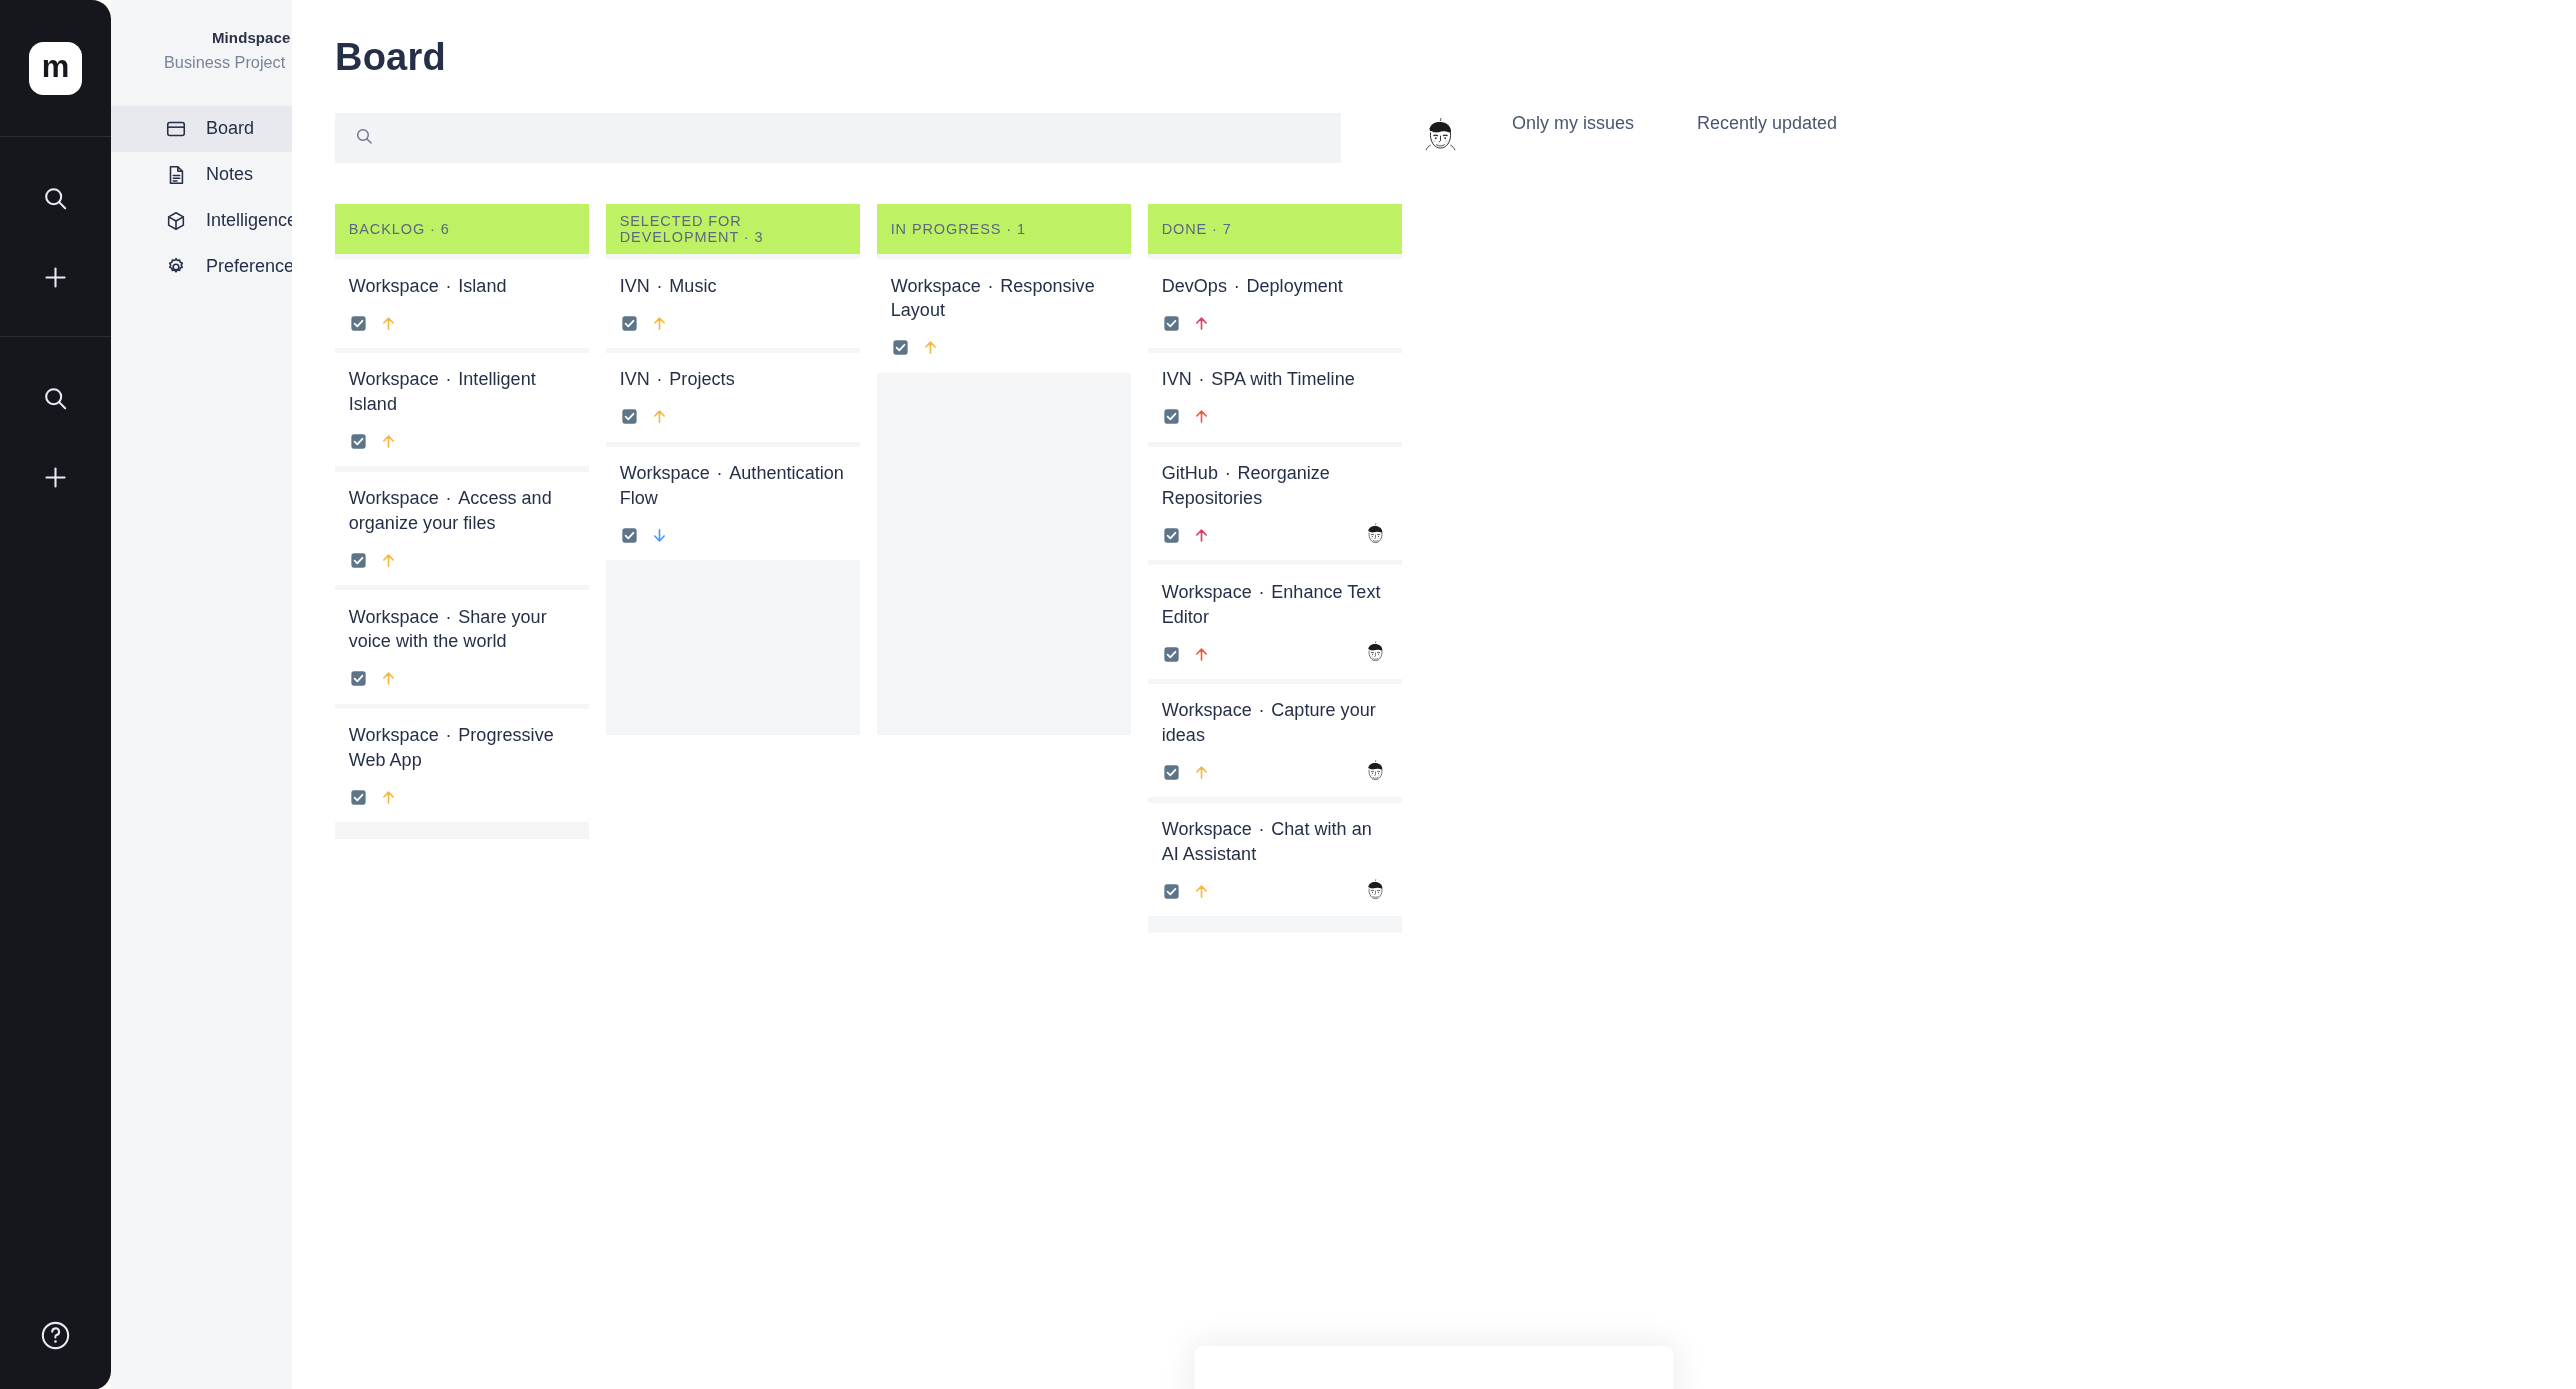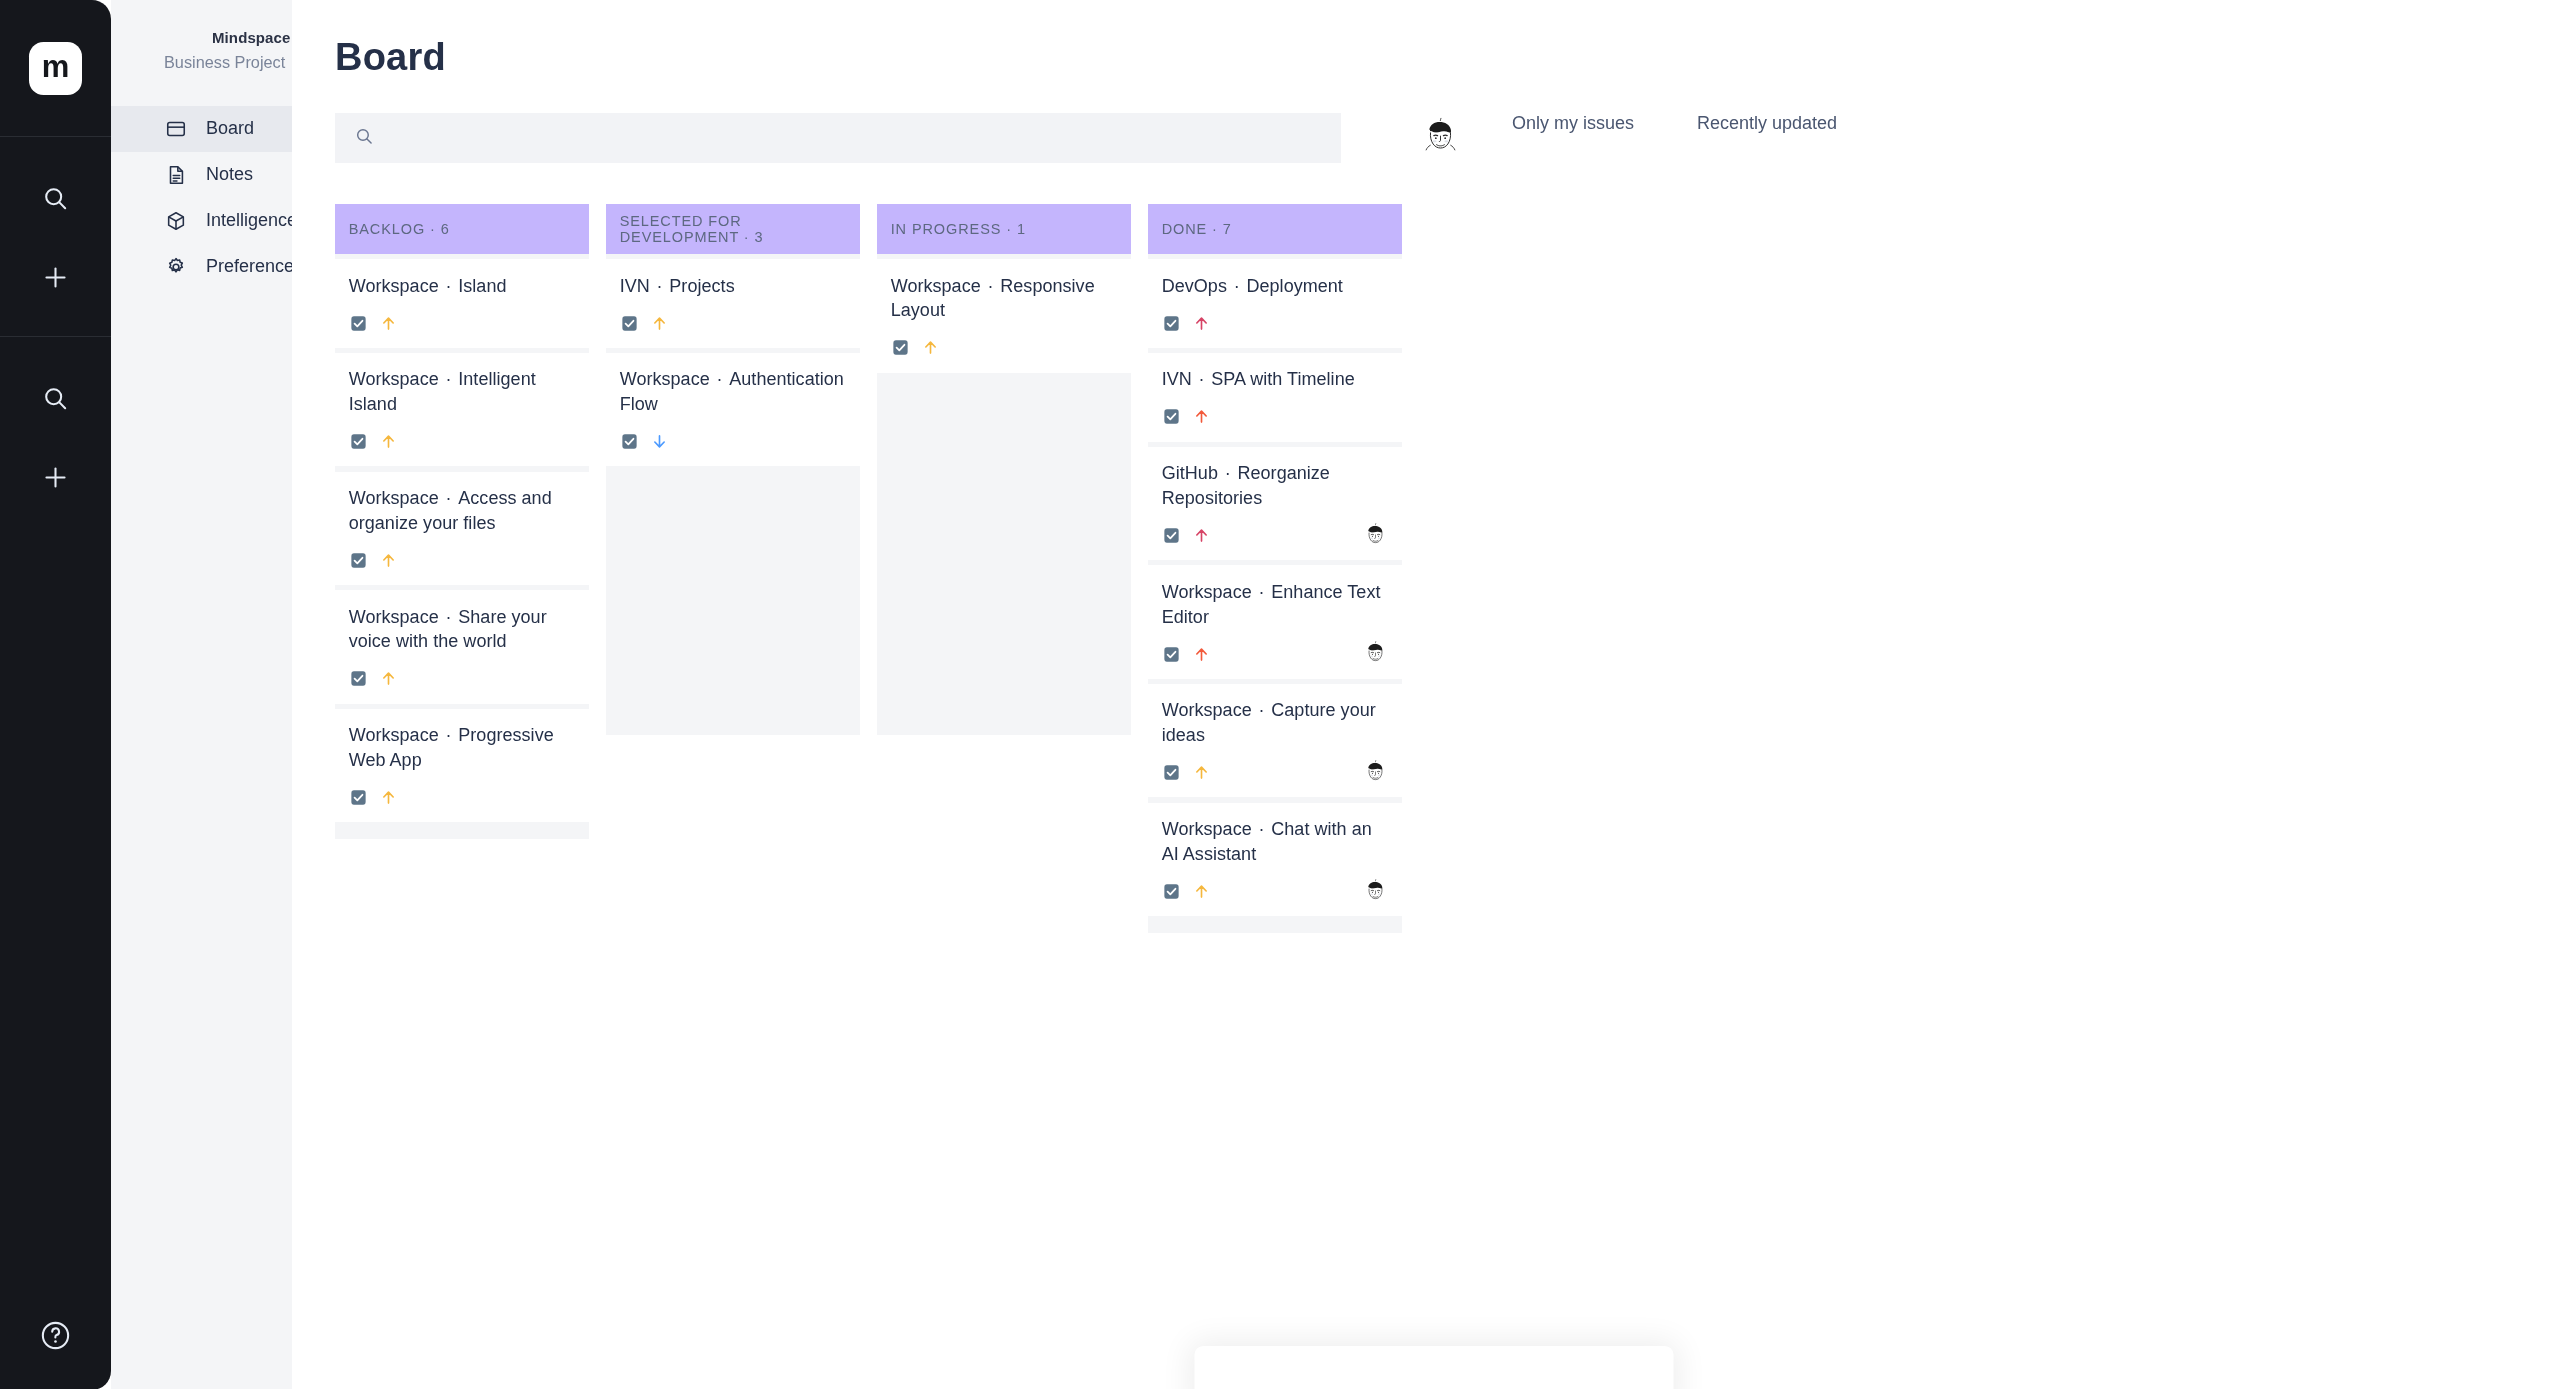--- a/index.html
+++ b/index.html
@@ -168,21 +168,21 @@
   .col {
     width: 254px;
     flex: 0 0 254px;
     background: #f4f5f7;
     min-height: 531px;
     align-self: flex-start;
     padding-bottom: 12px;
   }
   .col-head {
     height: 50px;
-    background: #c4b5fd;
+    background: #bef264;
     display: flex;
     align-items: center;
     padding: 0 13.7px;
     font-size: 14.5px;
     letter-spacing: 0.9px;
     color: #5d6881;
     font-weight: 400;
     text-transform: uppercase;
   }
   .col-body { padding: 5.1px 0 0 0; }
@@ -447,20 +447,36 @@
                   </svg>
                 </span>
               </div>
             </div>
           </div>
         </div>
         <div class="col">
           <div class="col-head">SELECTED FOR DEVELOPMENT · 3</div>
           <div class="col-body">
             <div class="card">
+              <div class="card-title"><span>IVN</span><span class="sep"> · </span><span>Music</span></div>
+              <div class="card-meta">
+                <span class="meta-ico">
+                  <svg width="17" height="17" viewBox="0 0 20 20">
+                    <rect x="1.6" y="1.6" width="16.8" height="16.8" rx="3" fill="#5e7589"></rect>
+                    <path d="M5.4 10.2 L8.6 13.3 L14.6 6.8" fill="none" stroke="#ffffff" stroke-width="2.1" stroke-linecap="round" stroke-linejoin="round"></path>
+                  </svg>
+                </span>
+                <span class="meta-ico">
+                  <svg width="19" height="19" viewBox="0 0 22 22" fill="none" stroke="#f5b73d" stroke-width="1.9" stroke-linecap="round" stroke-linejoin="round">
+                    <path d="M11 17.5 V5 M5.6 10.4 L11 4.8 L16.4 10.4"></path>
+                  </svg>
+                </span>
+              </div>
+            </div>
+            <div class="card">
               <div class="card-title"><span>IVN</span><span class="sep"> · </span><span>Projects</span></div>
               <div class="card-meta">
                 <span class="meta-ico">
                   <svg width="17" height="17" viewBox="0 0 20 20">
                     <rect x="1.6" y="1.6" width="16.8" height="16.8" rx="3" fill="#5e7589"></rect>
                     <path d="M5.4 10.2 L8.6 13.3 L14.6 6.8" fill="none" stroke="#ffffff" stroke-width="2.1" stroke-linecap="round" stroke-linejoin="round"></path>
                   </svg>
                 </span>
                 <span class="meta-ico">
                   <svg width="19" height="19" viewBox="0 0 22 22" fill="none" stroke="#f5b73d" stroke-width="1.9" stroke-linecap="round" stroke-linejoin="round">

